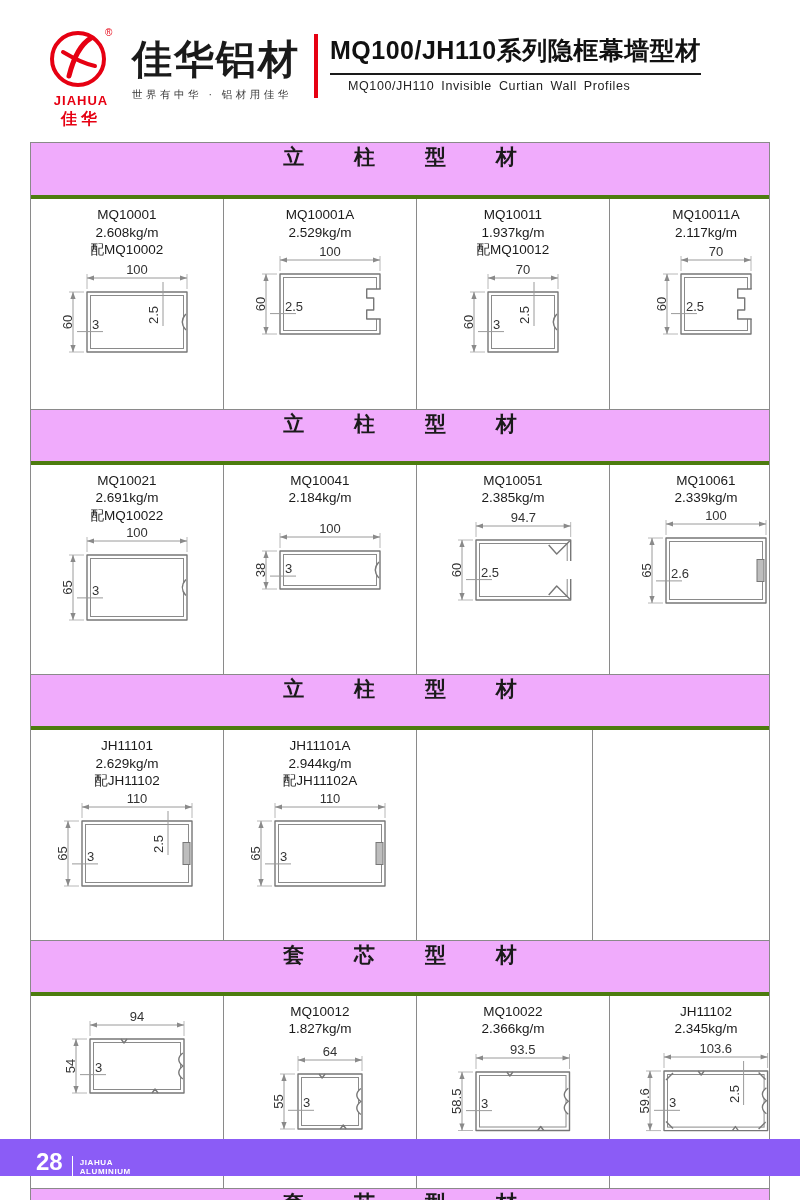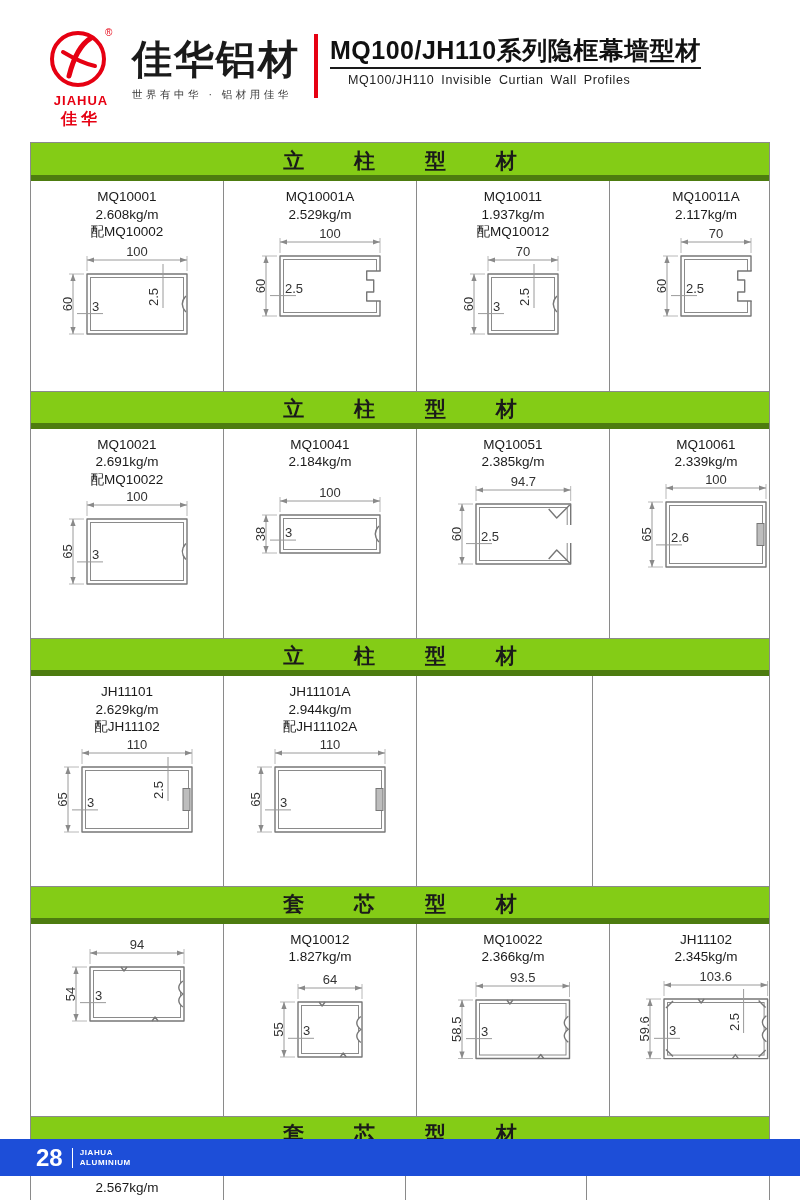--- a/index.html
+++ b/index.html
@@ -12,50 +12,50 @@
   .logo-col { width:102px; text-align:center; }
   .logo-col svg { display:block; margin:0 auto; }
   .logo-en { color:#E60012; font-weight:bold; font-size:13px; letter-spacing:1px; margin-top:1px; }
   .logo-cn { color:#E60012; font-weight:bold; font-size:16px; letter-spacing:4px; margin-top:1px; }
   .company { padding-top:12px; }
   .company-name { font-size:40px; font-weight:900; color:#1a1a1a; letter-spacing:2px; line-height:1.05; }
   .slogan { font-size:10.5px; color:#3a3a3a; font-weight:normal; letter-spacing:3.5px; margin-top:8px; }
   .red-bar { width:4px; height:64px; background:#E60012; margin:8px 12px 0 14px; flex:none; }
   .title-block { padding-top:8px; }
   .title-cn { font-size:25px; font-weight:bold; color:#111; letter-spacing:0.5px;
-    border-bottom:2.5px solid #1a1a1a; }
+    border-bottom:2.5px solid #1a1a1a; padding-bottom:6px; }
   .title-en { font-size:12.5px; font-weight:normal; color:#222; margin-top:4px; letter-spacing:0.6px; word-spacing:3px;margin-left:18px; }
 
   
   .tbl-wrap { margin:2px 30px 0 30px; }
   .tbl { border:1px solid #8a8a8a; }
-  .band { height:32px; display:flex; align-items:flex-end; justify-content:center;
-    background:#84cc16; }
-  .band + .row { border-top:6px solid #4d7c0f; }
+  .band { height:52px; display:flex; align-items:flex-start; justify-content:center;
+    background:#f0abfc; }
+  .band + .row { border-top:4px solid #4d7c0f; }
   .row + .band { border-top:1px solid #8a8a8a; }
   .band span { font-size:21px; font-weight:bold; color:#1a1a1a; letter-spacing:22px; margin-right:-22px; }
   .row { display:grid; grid-template-columns:repeat(4,1fr); }
   .cell { border-right:1px solid #8a8a8a; min-height:158px; padding-top:7px; text-align:center; }
   .cell:last-child { border-right:none; }
   .row:last-child .cell { min-height:166px; }
   .lbl { font-size:13.5px; color:#1a1a1a; line-height:1.3; }
   .cell svg.prof { display:block; margin:0 auto; }
 
   
   .pline { fill:none; stroke:#777; stroke-width:1.4; stroke-linejoin:round; }
   .pline2 { fill:none; stroke:#8a8a8a; stroke-width:1; }
   .pfill { fill:#fff; stroke:#777; stroke-width:1.4; }
   .dim { stroke:#9a9a9a; stroke-width:1; }
   .ext { stroke:#b0b0b0; stroke-width:0.9; }
   .ah { fill:#8a8a8a; }
   .dt { font:13px "Liberation Sans","DejaVu Sans",sans-serif; fill:#333; }
 
   
   .footer { position:absolute; left:0; bottom:24px; width:800px; height:37px;
-    background:#1d4ed8; display:flex; align-items:center; padding-left:36px; }
+    background:#8b5cf6; display:flex; align-items:flex-end; padding-left:36px; }
   .pg-num { color:#fff; font-size:24px; font-weight:bold; }
   .f-div { width:1px; height:20px; background:#fff; margin:0 7px 0 9px; }
   .f-brand { display:flex; flex-direction:column; color:#fff; font-size:8px;
     font-weight:bold; letter-spacing:0.6px; line-height:1.15; }
   .discl { color:#fff; font-size:12px; font-weight:bold; letter-spacing:2.2px; margin-left:58px; }
 </style>
 </head>
 <body>
 
 <div class="page">

